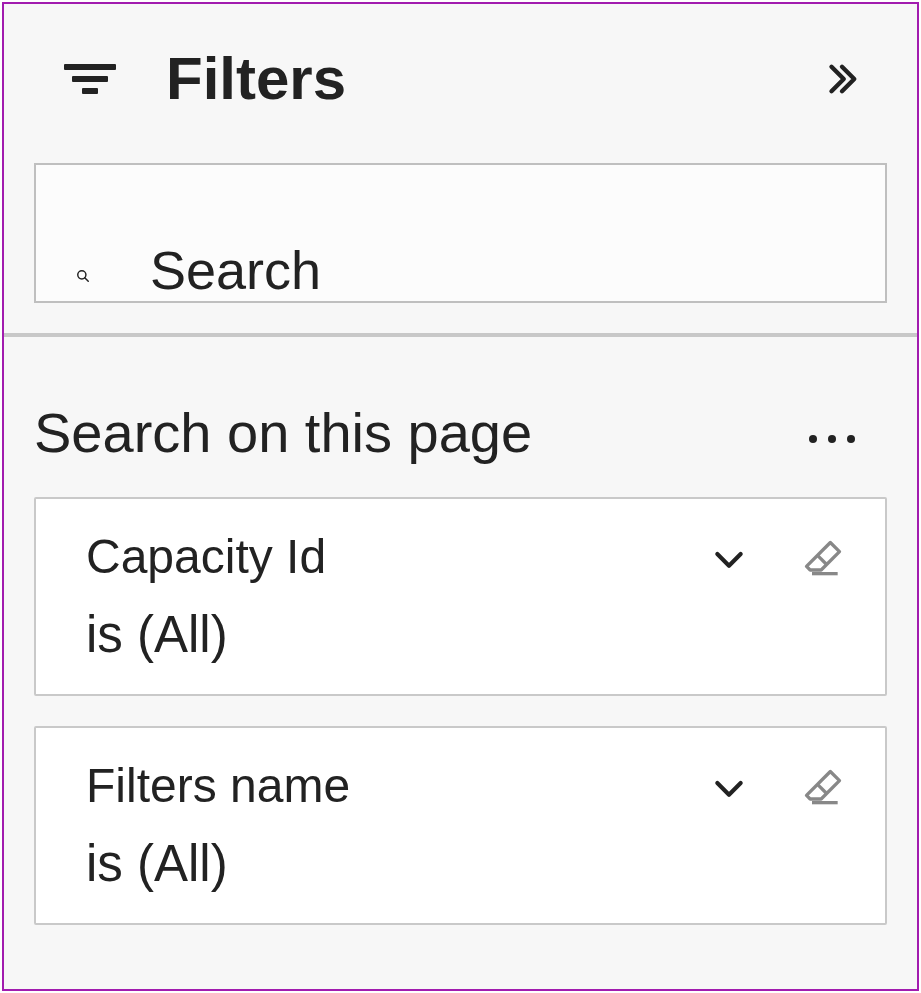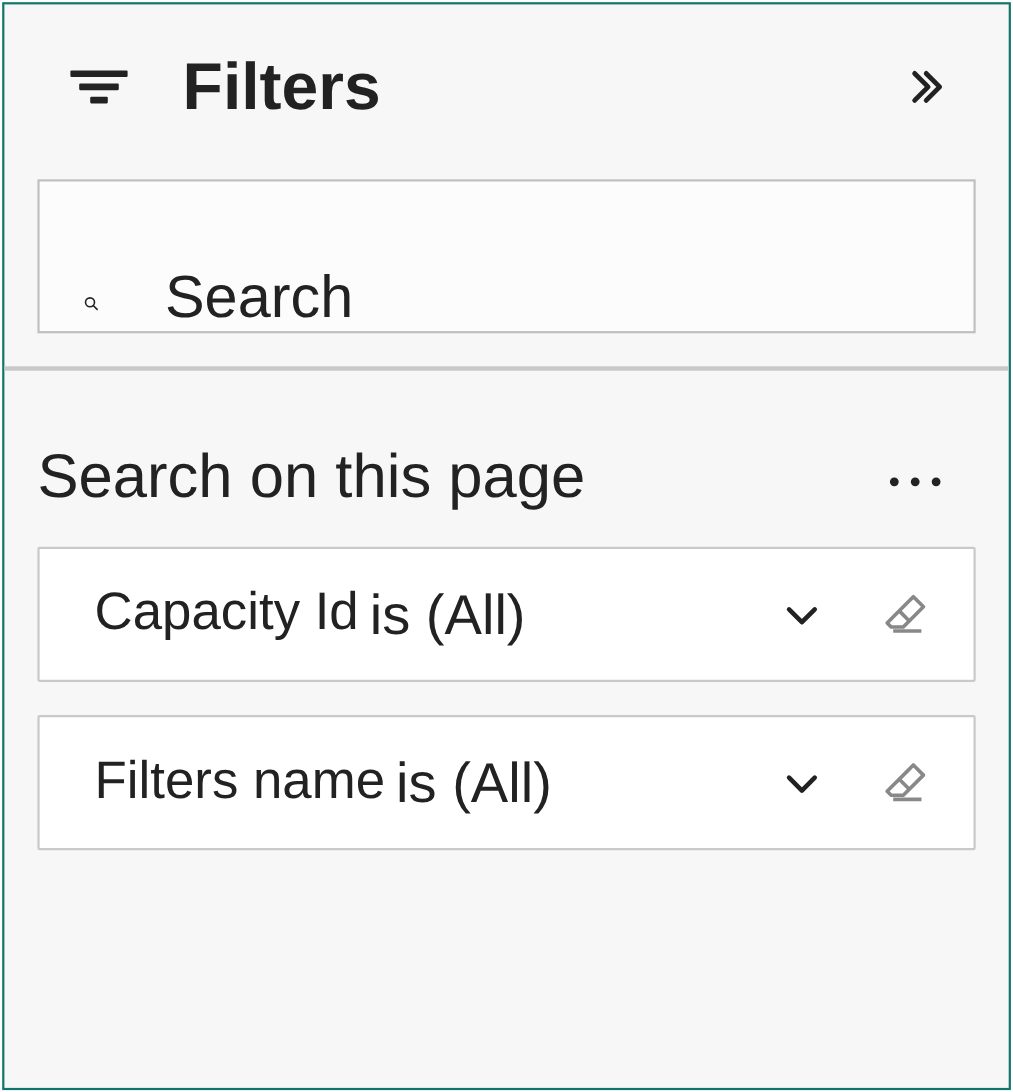--- a/index.html
+++ b/index.html
@@ -6,21 +6,21 @@
     body {
       font-family: "Segoe UI", -apple-system, BlinkMacSystemFont, sans-serif;
       background: #fff;
       width: 921px;
       height: 993px;
     }
     .panel {
       width: 917px;
       height: 989px;
       background: #f7f7f7;
-      border: 2px solid #0f766e;
+      border: 2px solid #a21caf;
       margin: 2px;
       display: flex;
       flex-direction: column;
     }
     .header {
       display: flex;
       align-items: center;
       padding: 40px 40px 20px 60px;
       gap: 50px;
     }
@@ -109,22 +109,22 @@
       border-radius: 2px;
       margin-bottom: 30px;
       padding: 30px 40px 30px 50px;
       display: flex;
       align-items: flex-start;
       gap: 20px;
     }
     .filter-text {
       flex: 1;
       display: flex;
-      flex-direction: row;
-      gap: 10px;
+      flex-direction: column;
+      gap: 21px;
     }
     .filter-name {
       font-size: 48px;
       color: #222;
     }
     .filter-value {
       font-size: 51px;
       color: #222;
     }
     .filter-controls {

